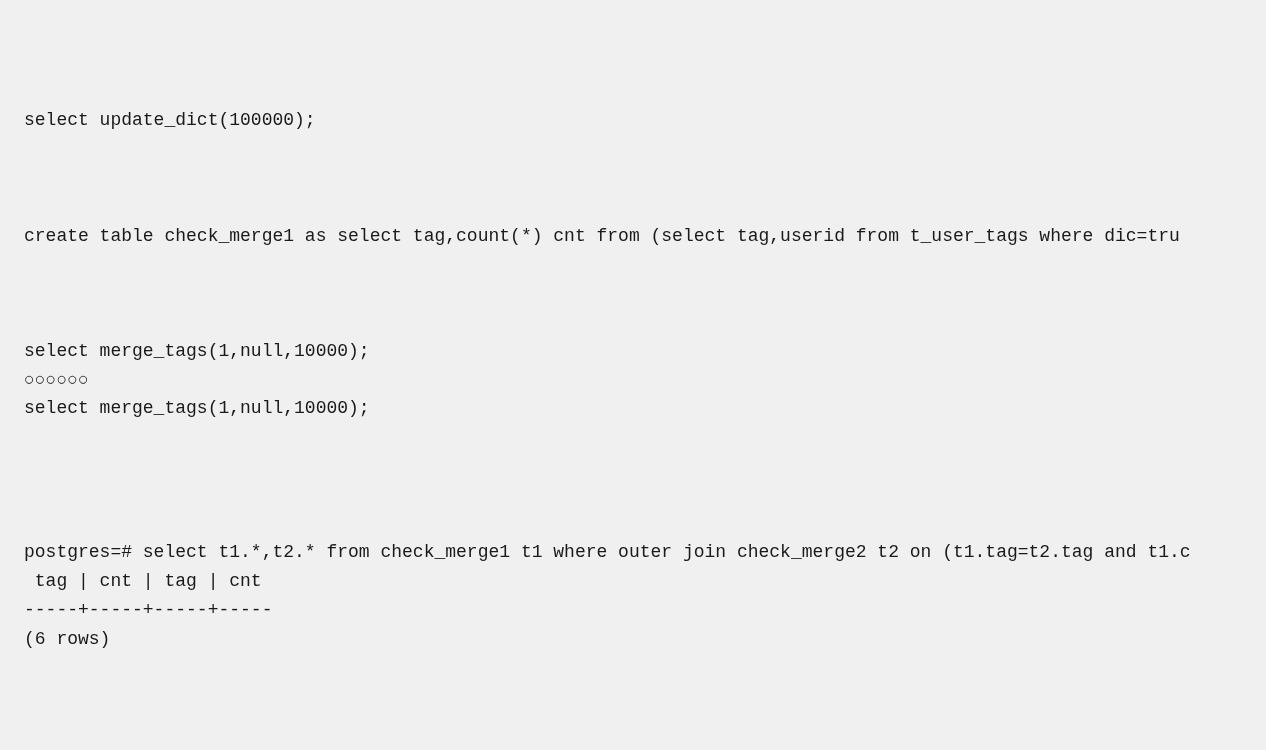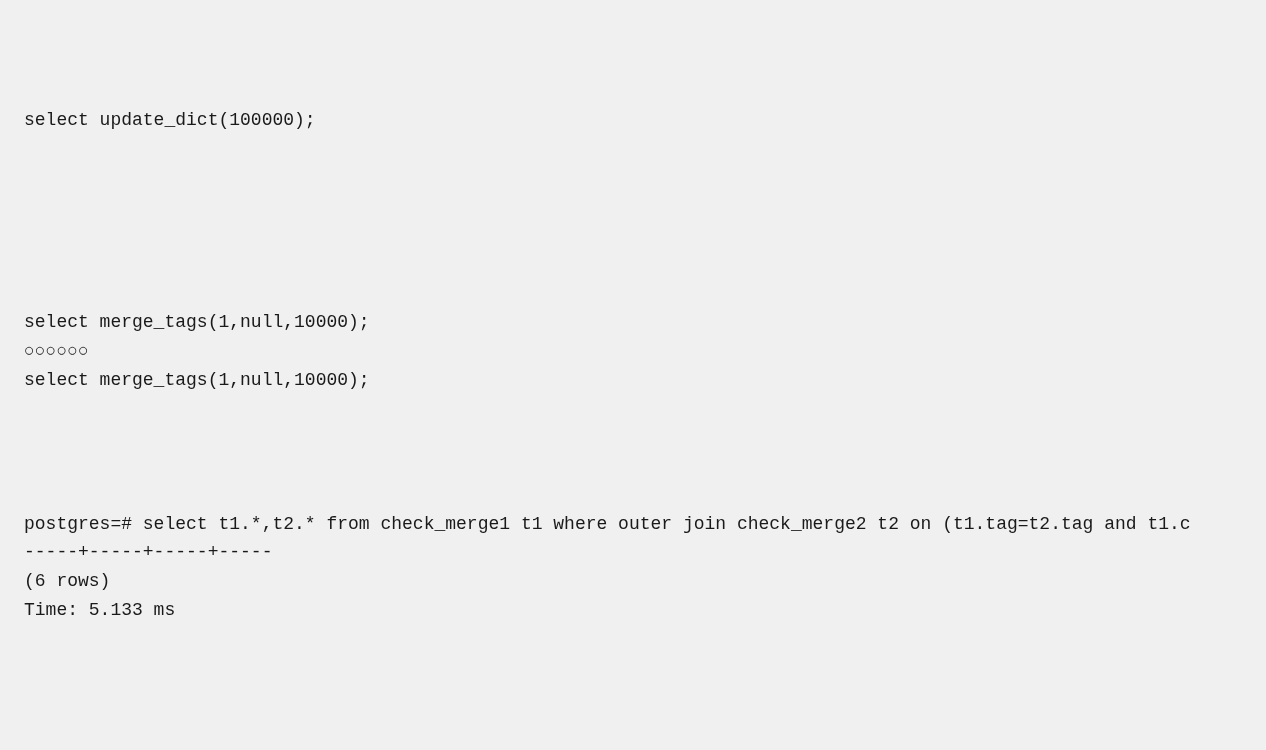--- a/index.html
+++ b/index.html
@@ -38,21 +38,21 @@
   </style>
 </head>
 <body>
 
 <div class="code-area" id="code-container">
 <span class="code-line empty">
 </span><span class="code-line empty">
 </span><span class="code-line">select update_dict(100000);</span><span class="code-line empty">
 </span><span class="code-line empty">
 </span><span class="code-line empty">
-</span><span class="code-line empty">
+</span><span class="code-line">create table check_merge1 as select tag,count(*) cnt from (select tag,userid from t_user_tags where dic=tru</span><span class="code-line empty">
 </span><span class="code-line empty">
 </span><span class="code-line empty">
 </span><span class="code-line">select merge_tags(1,null,10000);</span><span class="code-line">○○○○○○</span><span class="code-line">select merge_tags(1,null,10000);</span><span class="code-line empty">
 </span><span class="code-line empty">
 </span><span class="code-line empty">
 </span><span class="code-line empty">
-</span><span class="code-line">postgres=# select t1.*,t2.* from check_merge1 t1 where outer join check_merge2 t2 on (t1.tag=t2.tag and t1.c</span><span class="code-line">-----+-----+-----+-----</span><span class="code-line">(6 rows)</span><span class="code-line">Time: 5.133 ms</span><span class="code-line empty">
+</span><span class="code-line">postgres=# select t1.*,t2.* from check_merge1 t1 where outer join check_merge2 t2 on (t1.tag=t2.tag and t1.c</span><span class="code-line"> tag | cnt | tag | cnt</span><span class="code-line">-----+-----+-----+-----</span><span class="code-line">(6 rows)</span><span class="code-line empty">
 </span></div>
 
 </body></html>

